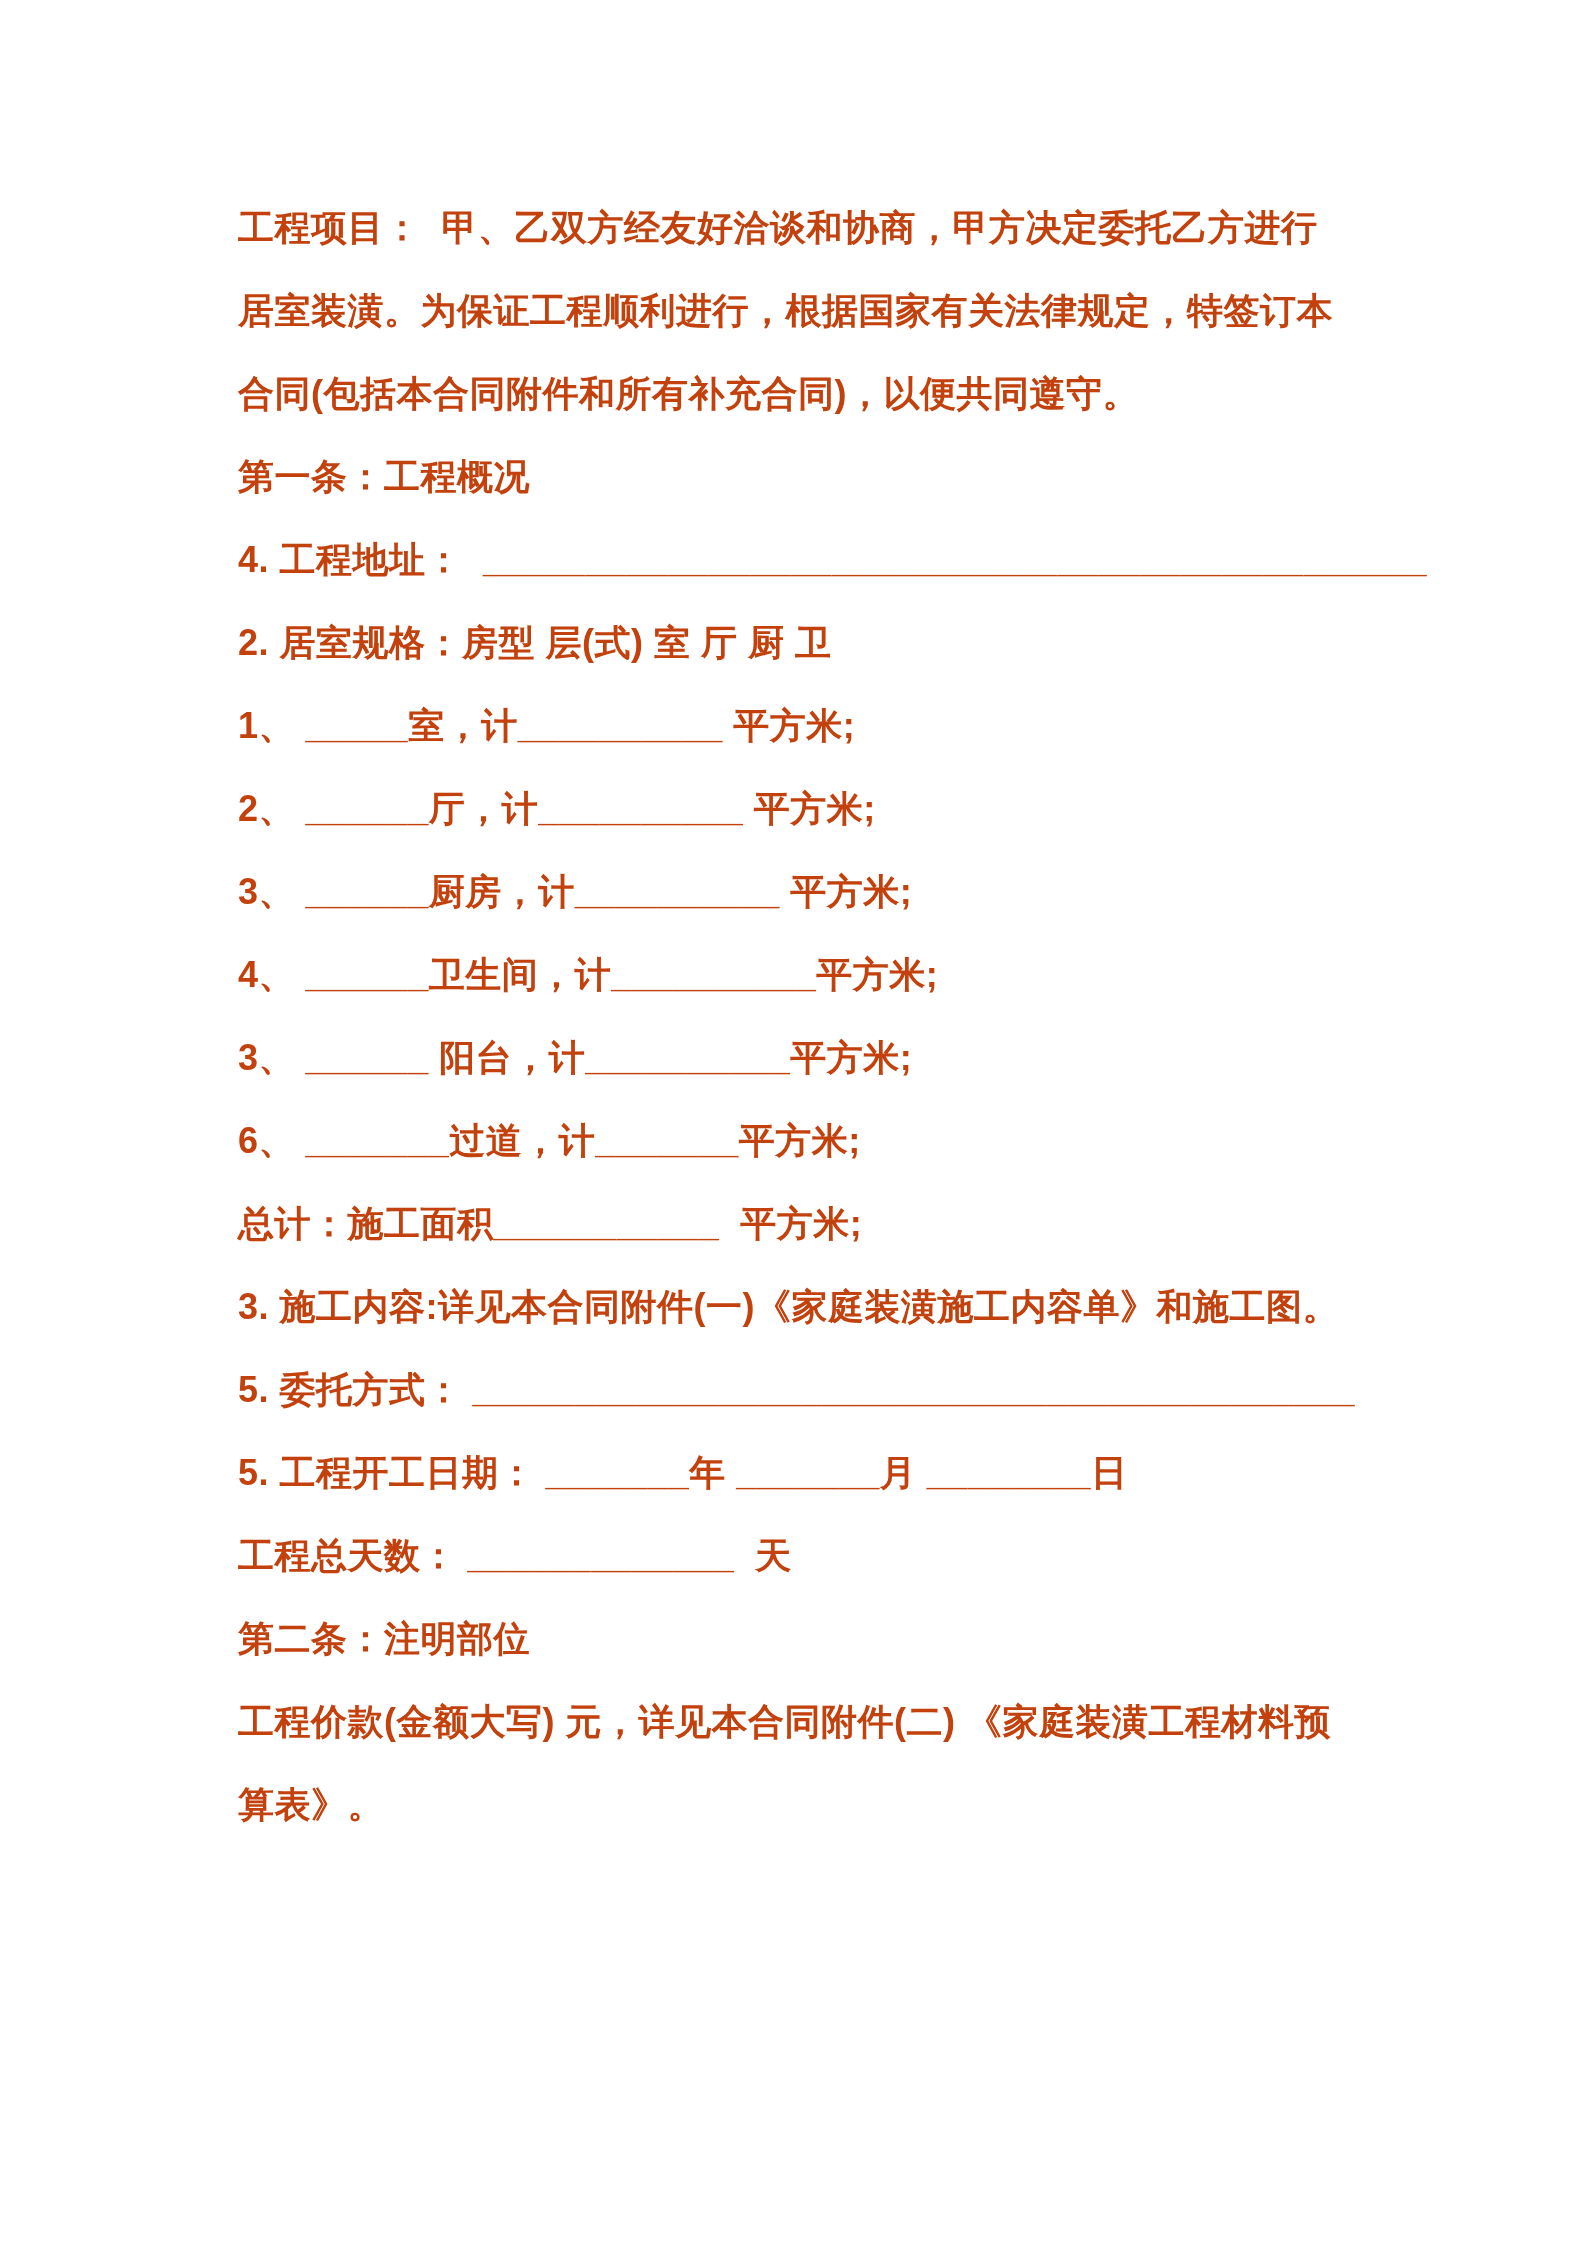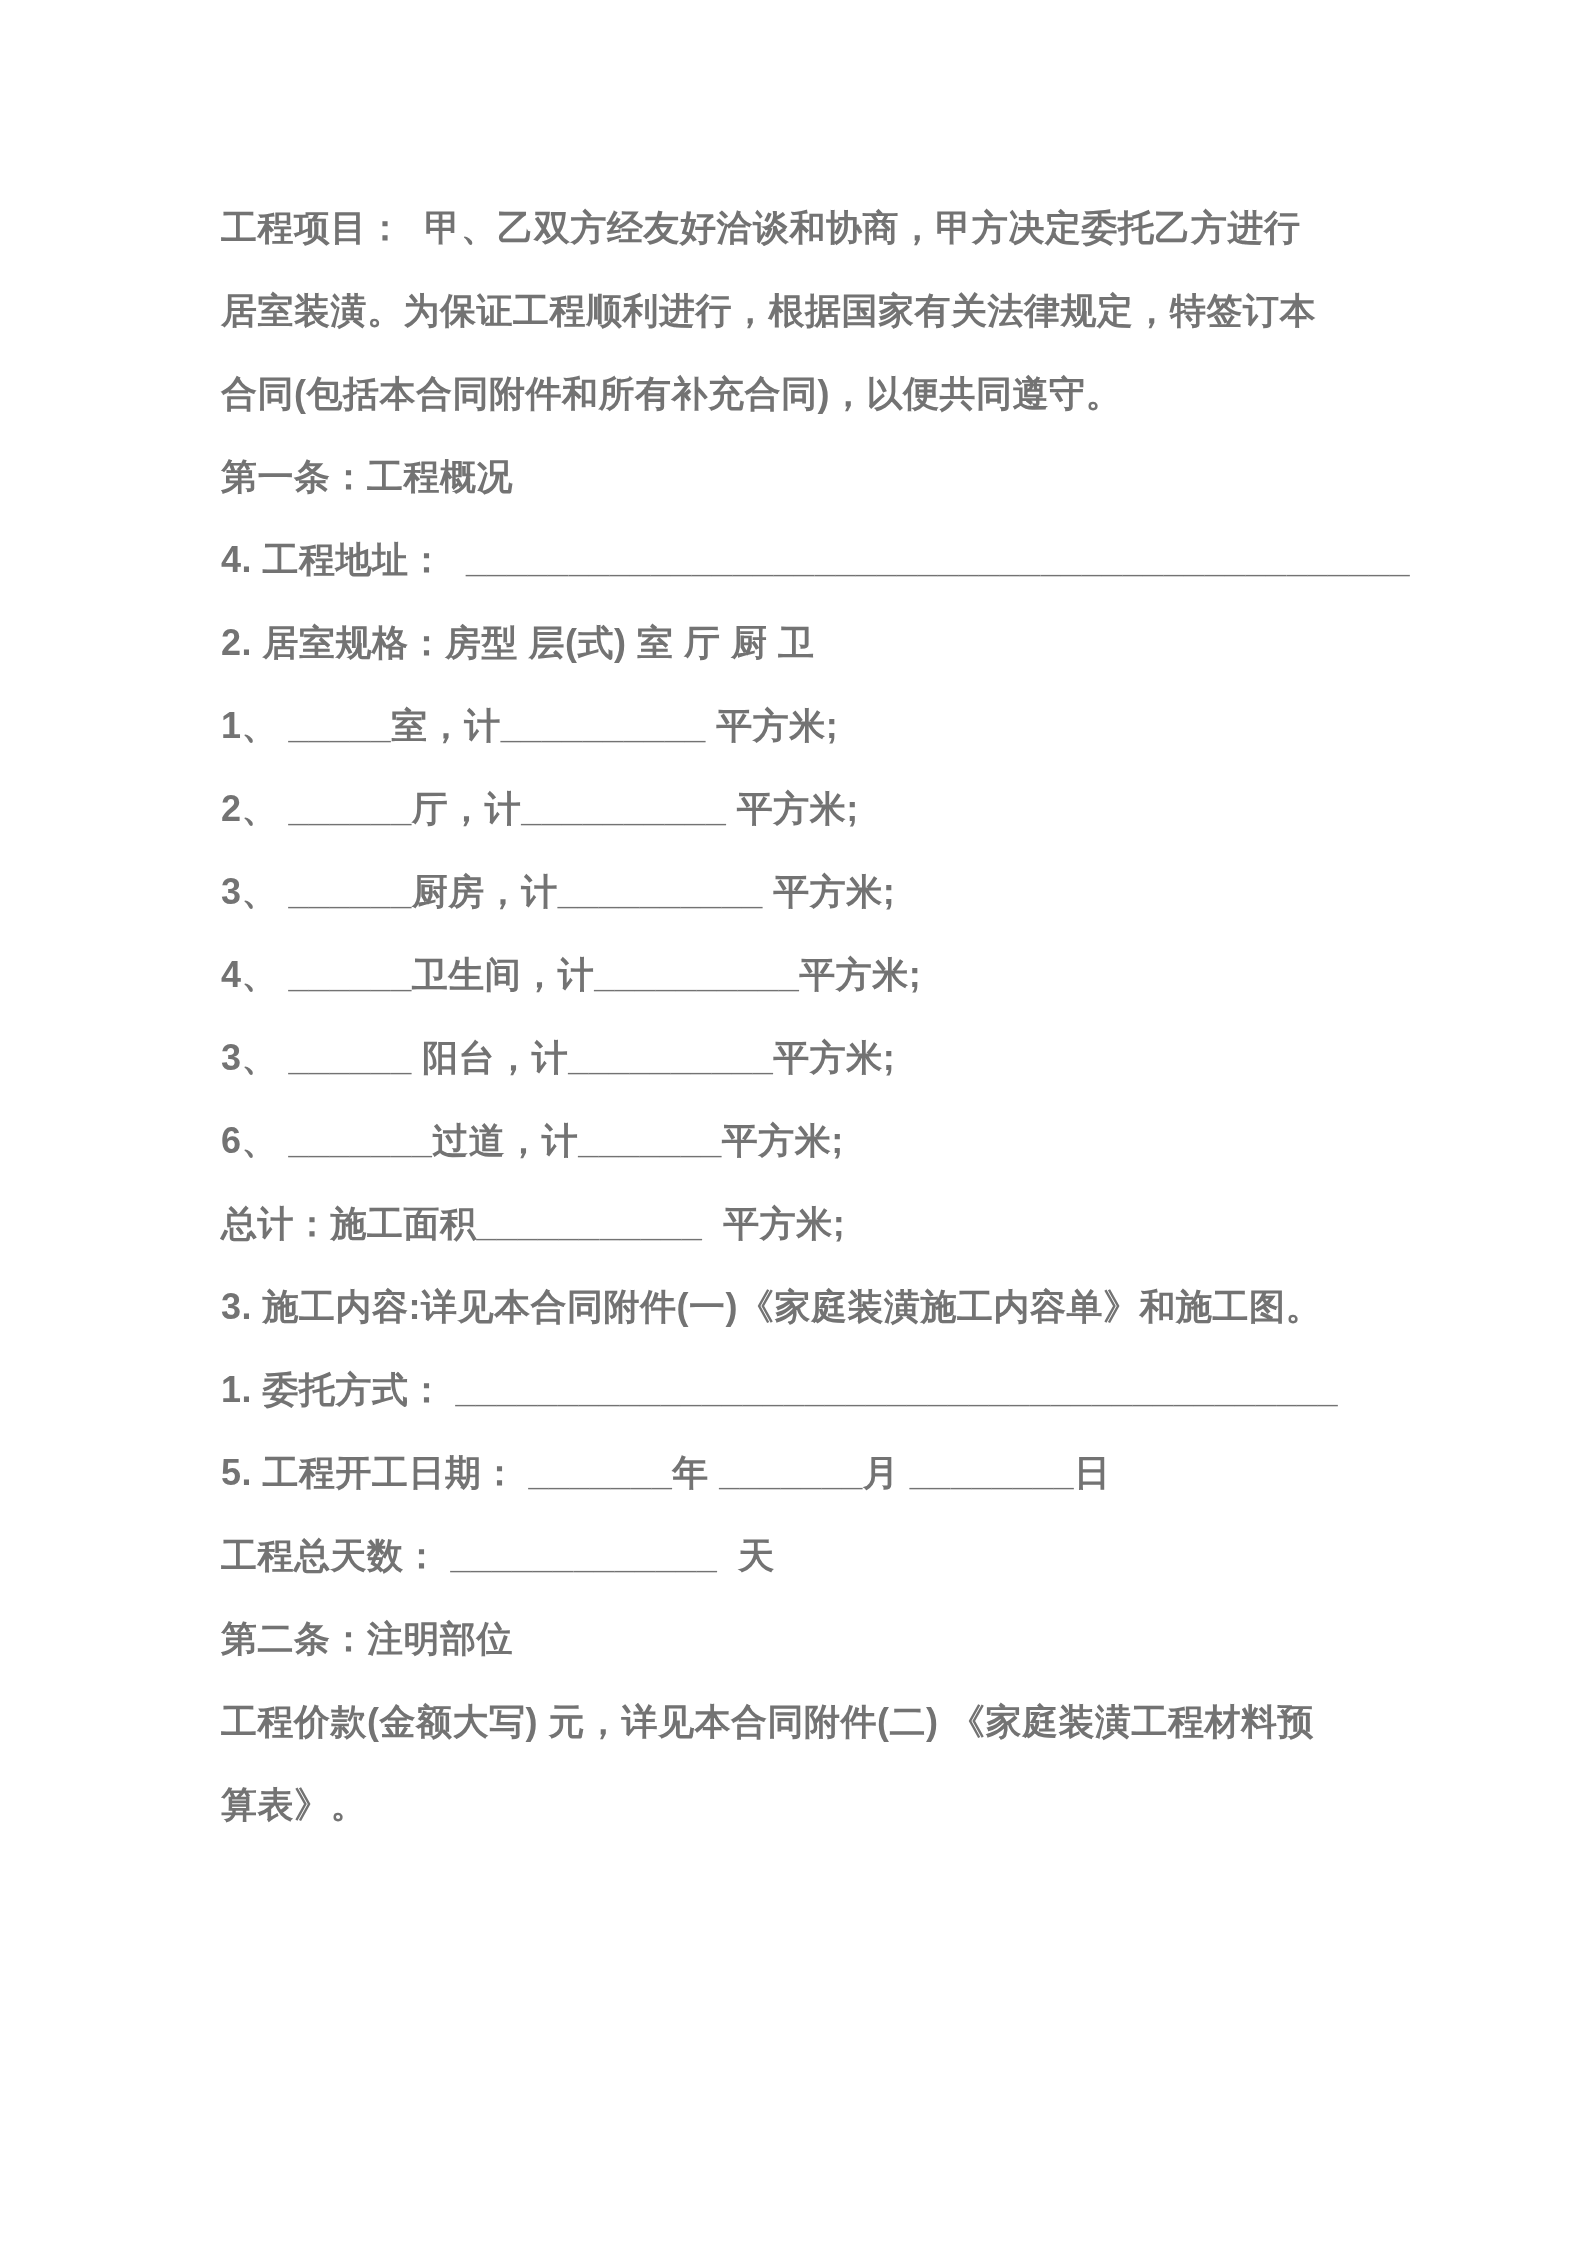--- a/index.html
+++ b/index.html
@@ -10,23 +10,23 @@
   .page {
     position: relative;
     width: 1586px;
     height: 2244px;
     background: #ffffff;
     overflow: hidden;
   }
   .content {
     position: absolute;
     top: 186px;
-    left: 221px;
+    left: 238px;
     width: 1190px;
-    color: #737373;
+    color: #c2410c;
     font-family: "Liberation Sans", sans-serif;
     font-weight: bold;
     font-size: 36px;
     letter-spacing: 0.5px;
   }
   .line {
     min-height: 83px;
     line-height: 83px;
     white-space: pre-wrap;
     word-break: break-all;
@@ -44,20 +44,20 @@
     <div class="line">4. 工程地址：  ______________________________________________</div>
     <div class="line">2. 居室规格：房型 层(式) 室 厅 厨 卫</div>
     <div class="line">1、 _____室，计__________ 平方米;</div>
     <div class="line">2、 ______厅，计__________ 平方米;</div>
     <div class="line">3、 ______厨房，计__________ 平方米;</div>
     <div class="line">4、 ______卫生间，计__________平方米;</div>
     <div class="line">3、 ______ 阳台，计__________平方米;</div>
     <div class="line">6、 _______过道，计_______平方米;</div>
     <div class="line">总计：施工面积___________  平方米;</div>
     <div class="line">3. 施工内容:详见本合同附件(一)《家庭装潢施工内容单》和施工图。</div>
-    <div class="line">1. 委托方式： ___________________________________________</div>
+    <div class="line">5. 委托方式： ___________________________________________</div>
     <div class="line">5. 工程开工日期： _______年 _______月 ________日</div>
     <div class="line">工程总天数： _____________  天</div>
     <div class="line">第二条：注明部位</div>
     <div class="line">工程价款(金额大写) 元，详见本合同附件(二) 《家庭装潢工程材料预</div>
     <div class="line">算表》。</div>
   </div>
 </div>
 
 </body></html>

